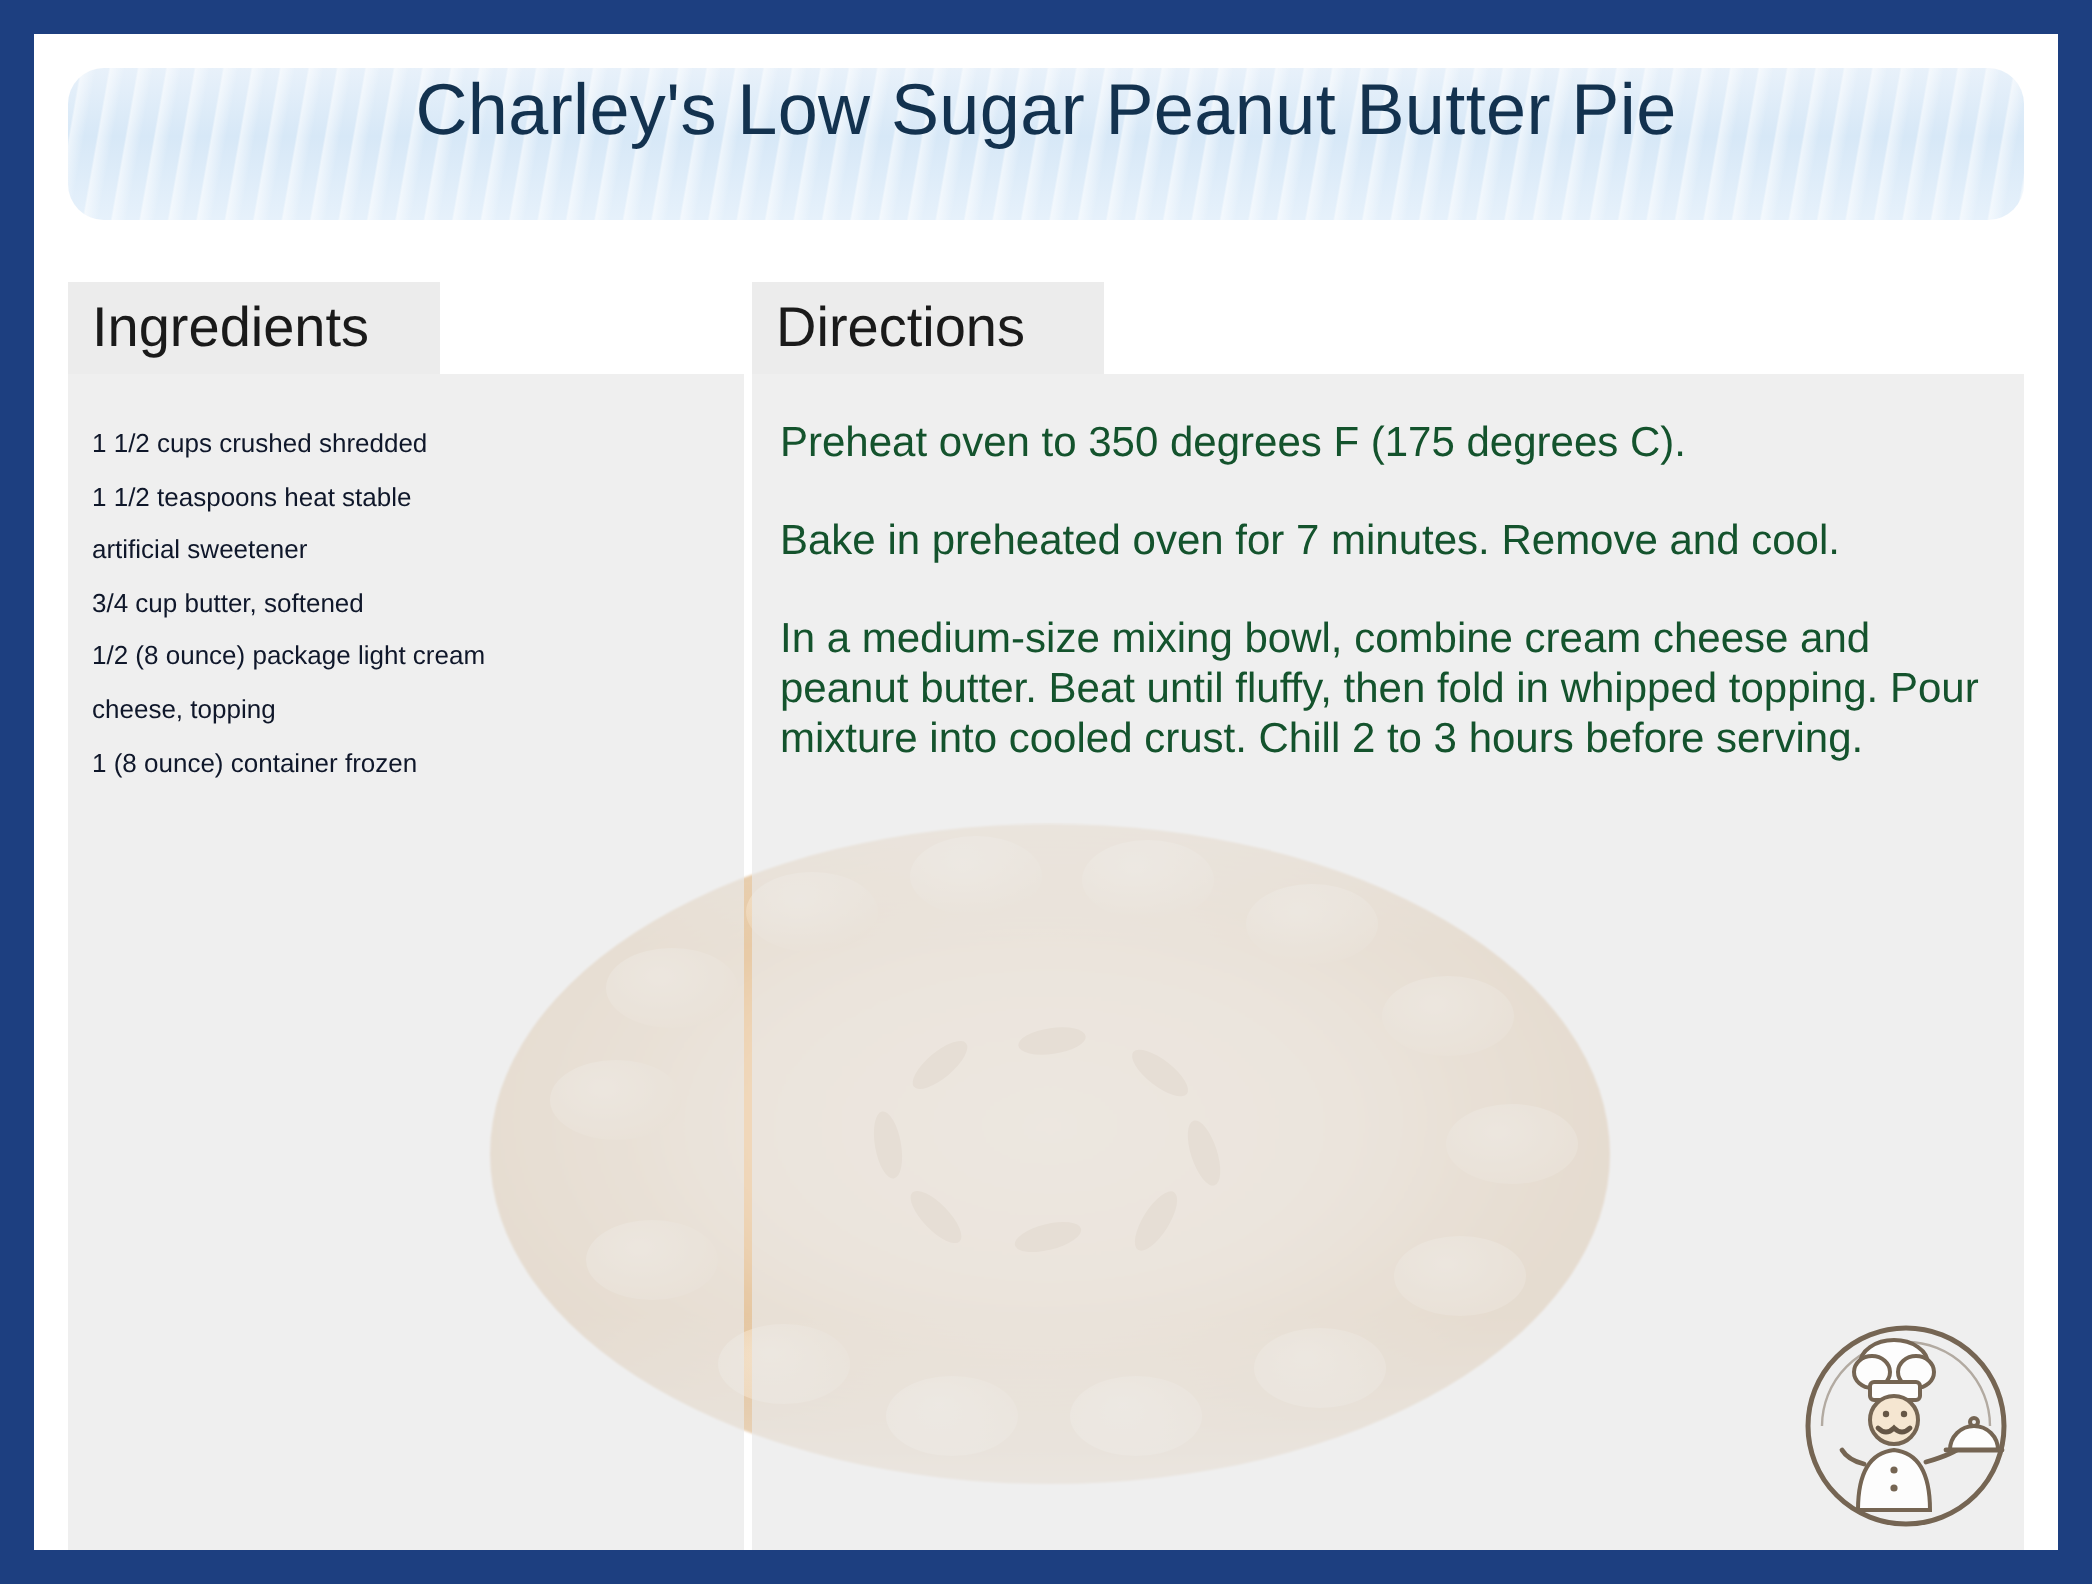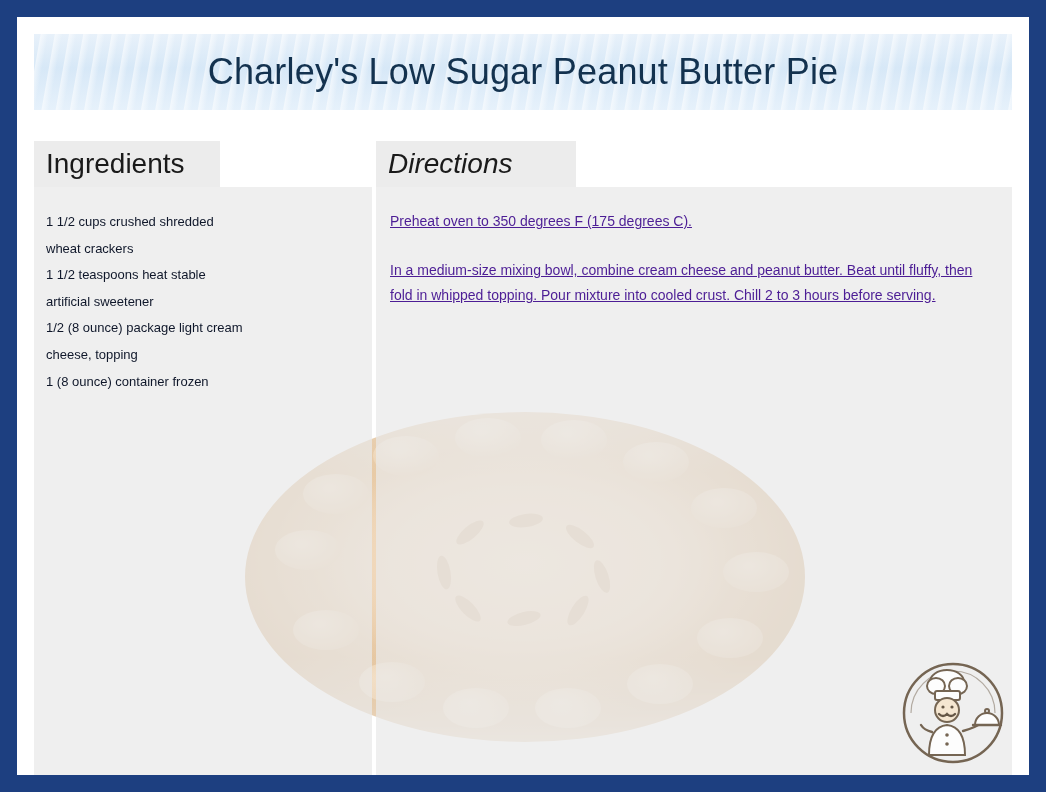--- a/index.html
+++ b/index.html
@@ -43,23 +43,24 @@
     width: 978px;
     height: 76px;
     background:
       repeating-linear-gradient(100deg,
         rgba(255,255,255,0.0) 0px,
         rgba(255,255,255,0.0) 6px,
         rgba(255,255,255,0.55) 7px,
         rgba(255,255,255,0.0) 14px),
       linear-gradient(180deg, #e8f1fa 0%, #d7e8f7 45%, #e6f1fb 100%);
     display: flex;
-    align-items: center;
+    align-items: flex-start;
     justify-content: center;
     overflow: hidden;
+    border-radius: 18px;
   }
   #title-text {
     font-size: 36px;
     color: #13324f;
     letter-spacing: 0.2px;
     white-space: nowrap;
   }
 
   
   #pie-image {
@@ -138,23 +139,22 @@
   }
   #ingredients-tab {
     left: 17px;
     top: 124px;
     width: 186px;
     height: 46px;
   }
   #directions-tab {
     left: 359px;
     top: 124px;
-    width: 200px;
+    width: 176px;
     height: 46px;
-    font-style: italic;
   }
   .col-tab-label {
     font-size: 28px;
     color: #1a1a1a;
     padding-left: 12px;
     white-space: nowrap;
   }
 
   .col-body {
     position: absolute;
@@ -174,25 +174,24 @@
     height: 588px;
     padding-left: 14px;
   }
 
   .ingredient-line {
     font-size: 13px;
     line-height: 26.6px;
     color: #0f172a;
   }
   .direction-para {
-    font-size: 14px;
+    font-size: 21px;
     line-height: 25px;
-    color: #4c1d95;
+    color: #14532d;
     margin: 0 0 24px 0;
-    text-decoration: underline;
   }
   .direction-para:last-child { margin-bottom: 0; }
 
   
   #chef-logo {
     position: absolute;
     right: 14px;
     bottom: 8px;
     width: 124px;
     height: 114px;
@@ -236,34 +235,35 @@
       <div class="vent" style="left:208px; top:114px; transform:rotate(-40deg);"></div>
       <div id="pie-fade"></div>
     </div>
 
     <div id="ingredients-col"></div>
     <div id="ingredients-tab" class="col-tab">
       <span class="col-tab-label">Ingredients</span>
     </div>
     <div id="ingredients-body" class="col-body">
       <div class="ingredient-line">1 1/2 cups crushed shredded</div>
-      <div class="ingredient-line">wheat crackers</div>
       <div class="ingredient-line">1 1/2 teaspoons heat stable</div>
       <div class="ingredient-line">artificial sweetener</div>
+      <div class="ingredient-line">3/4 cup butter, softened</div>
       <div class="ingredient-line">1/2 (8 ounce) package light cream</div>
       <div class="ingredient-line">cheese, topping</div>
       <div class="ingredient-line">1 (8 ounce) container frozen</div>
     </div>
 
     <div id="directions-col"></div>
     <div id="directions-tab" class="col-tab">
       <span class="col-tab-label">Directions</span>
     </div>
     <div id="directions-body" class="col-body">
       <p class="direction-para">Preheat oven to 350 degrees F (175 degrees C).</p>
+      <p class="direction-para">Bake in preheated oven for 7 minutes. Remove and cool.</p>
       <p class="direction-para">In a medium-size mixing bowl, combine cream cheese and peanut butter. Beat until fluffy, then fold in whipped topping. Pour mixture into cooled crust. Chill 2 to 3 hours before serving.</p>
     </div>
 
     <div id="chef-logo">
       <svg viewBox="0 0 124 114" width="124" height="114" aria-hidden="true">
         <circle cx="62" cy="60" r="49" fill="none" stroke="#6b5a46" stroke-width="2.5"></circle>
         <path d="M20 60 A42 42 0 0 1 104 60" fill="none" stroke="#6b5a46" stroke-width="1.2" opacity="0.5"></path>
 
         <ellipse cx="56" cy="29" rx="17" ry="12" fill="#ffffff" stroke="#6b5a46" stroke-width="2"></ellipse>
         <ellipse cx="45" cy="33" rx="9" ry="8" fill="#ffffff" stroke="#6b5a46" stroke-width="2"></ellipse>

